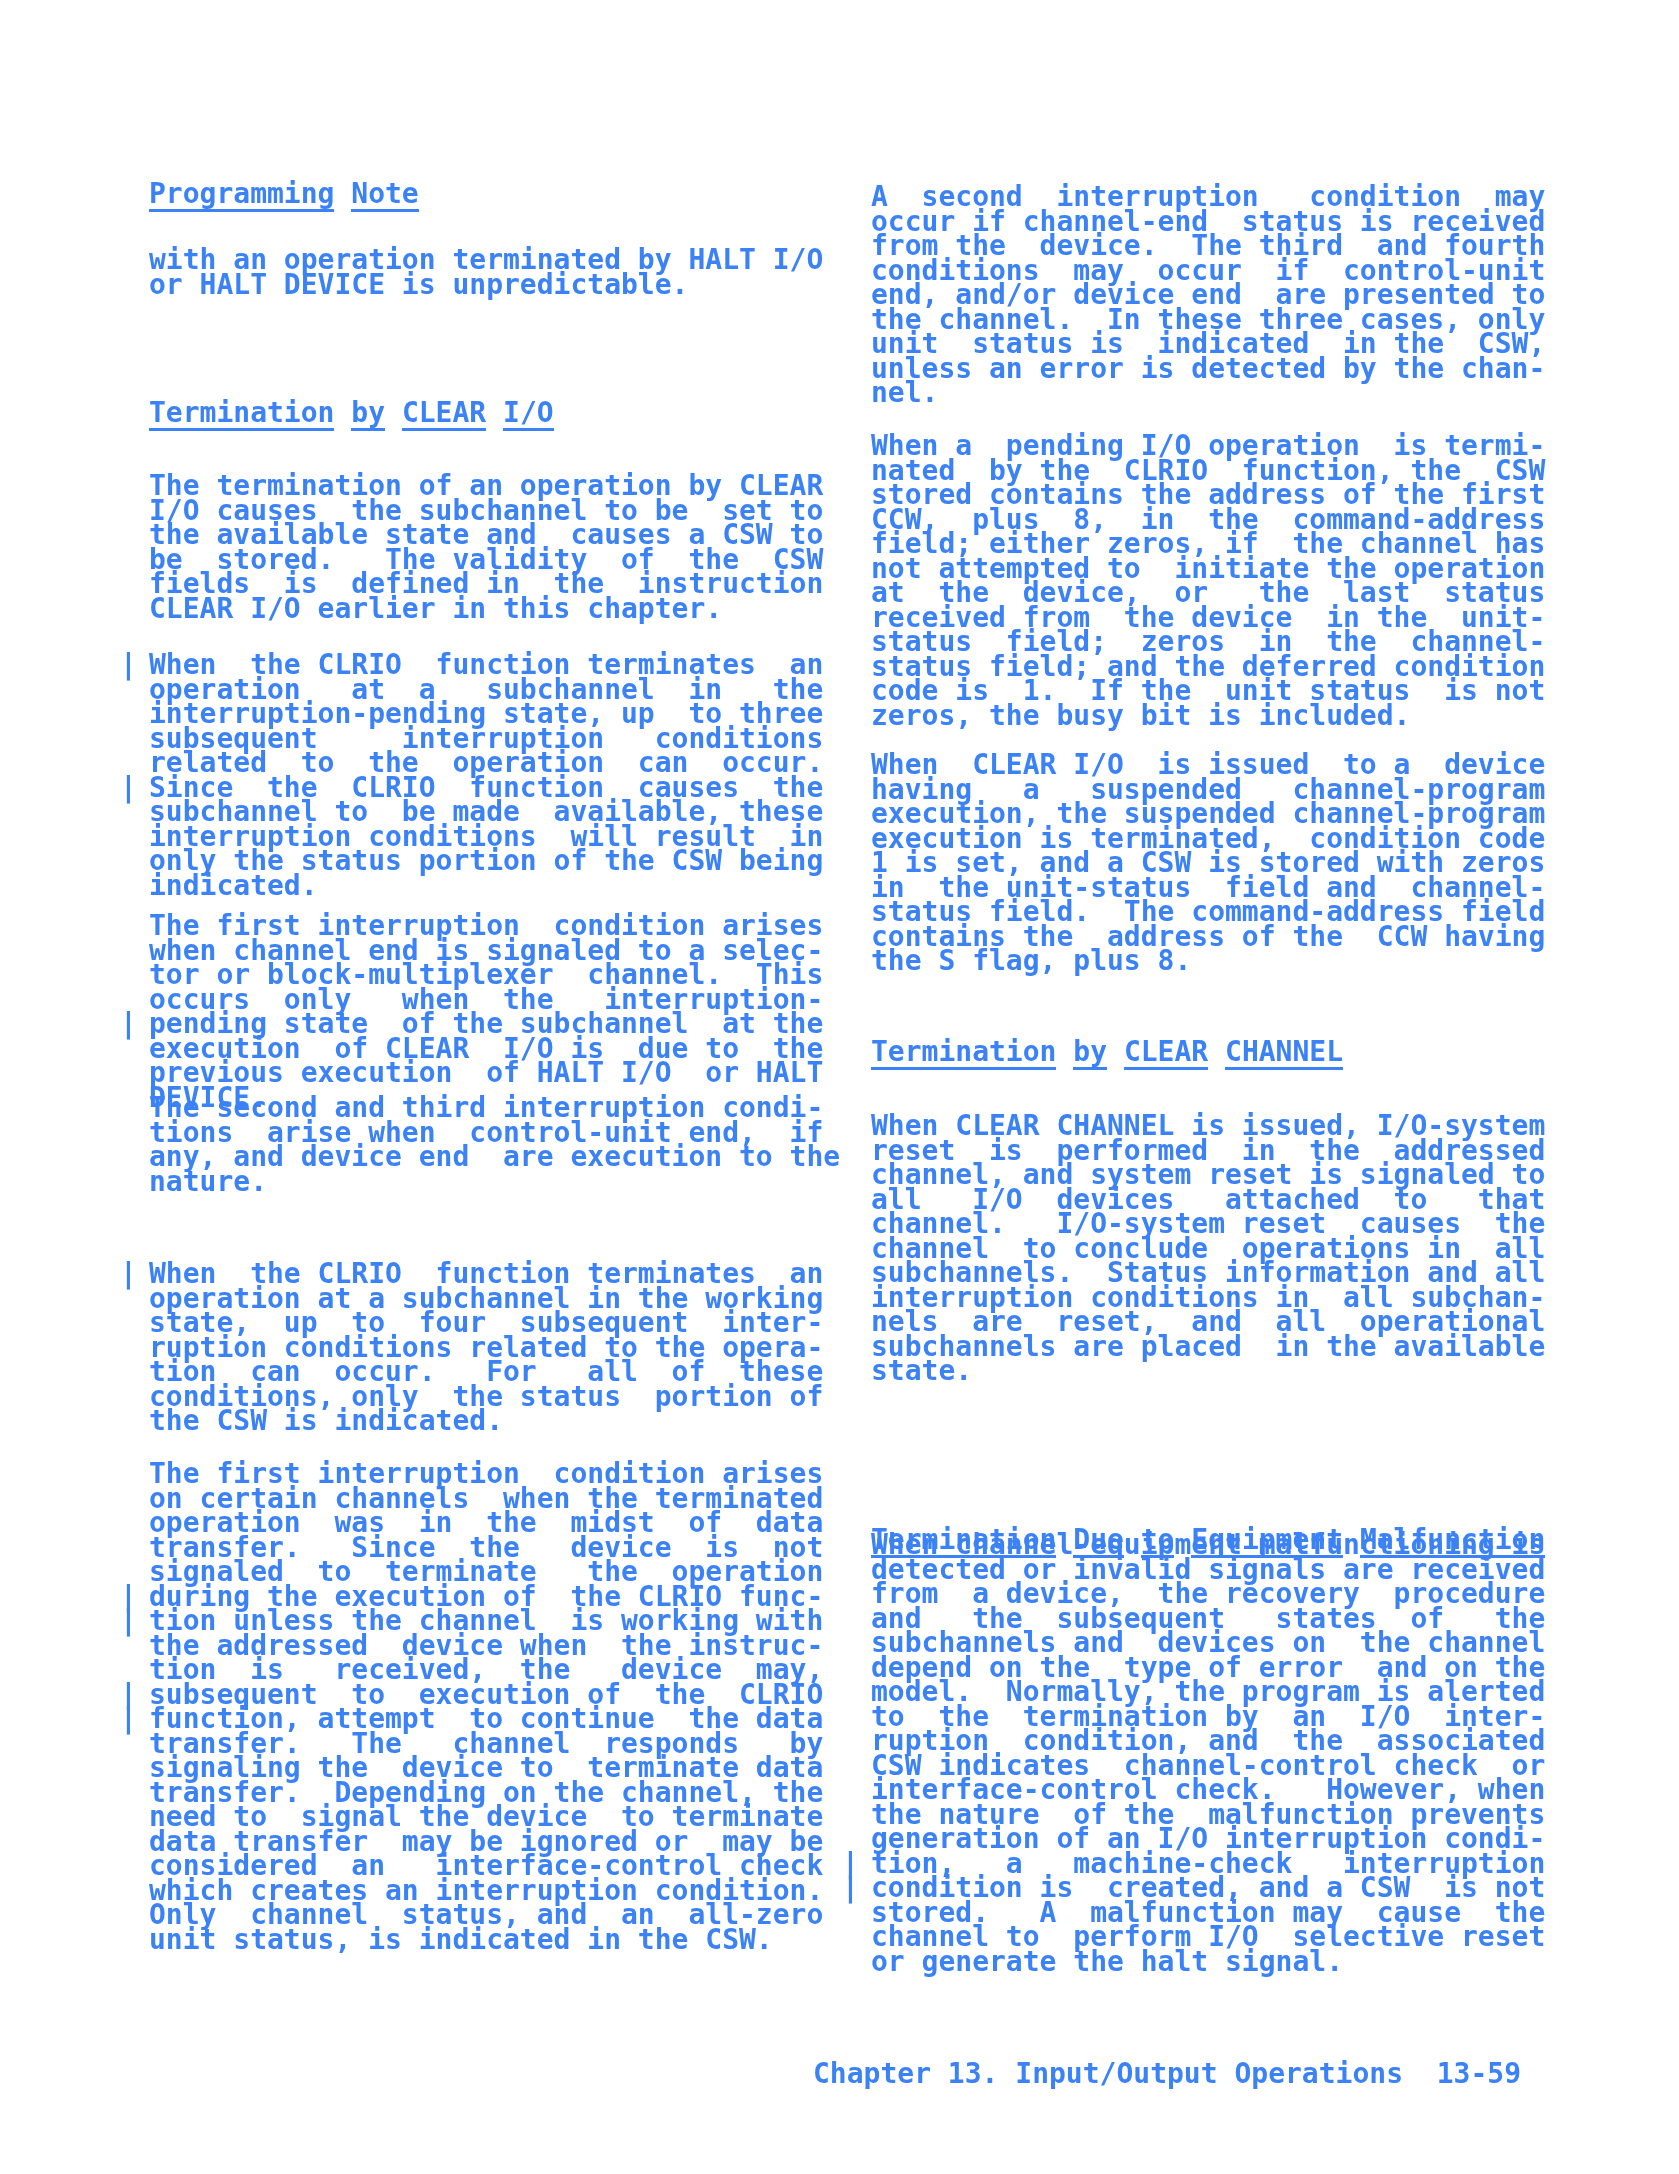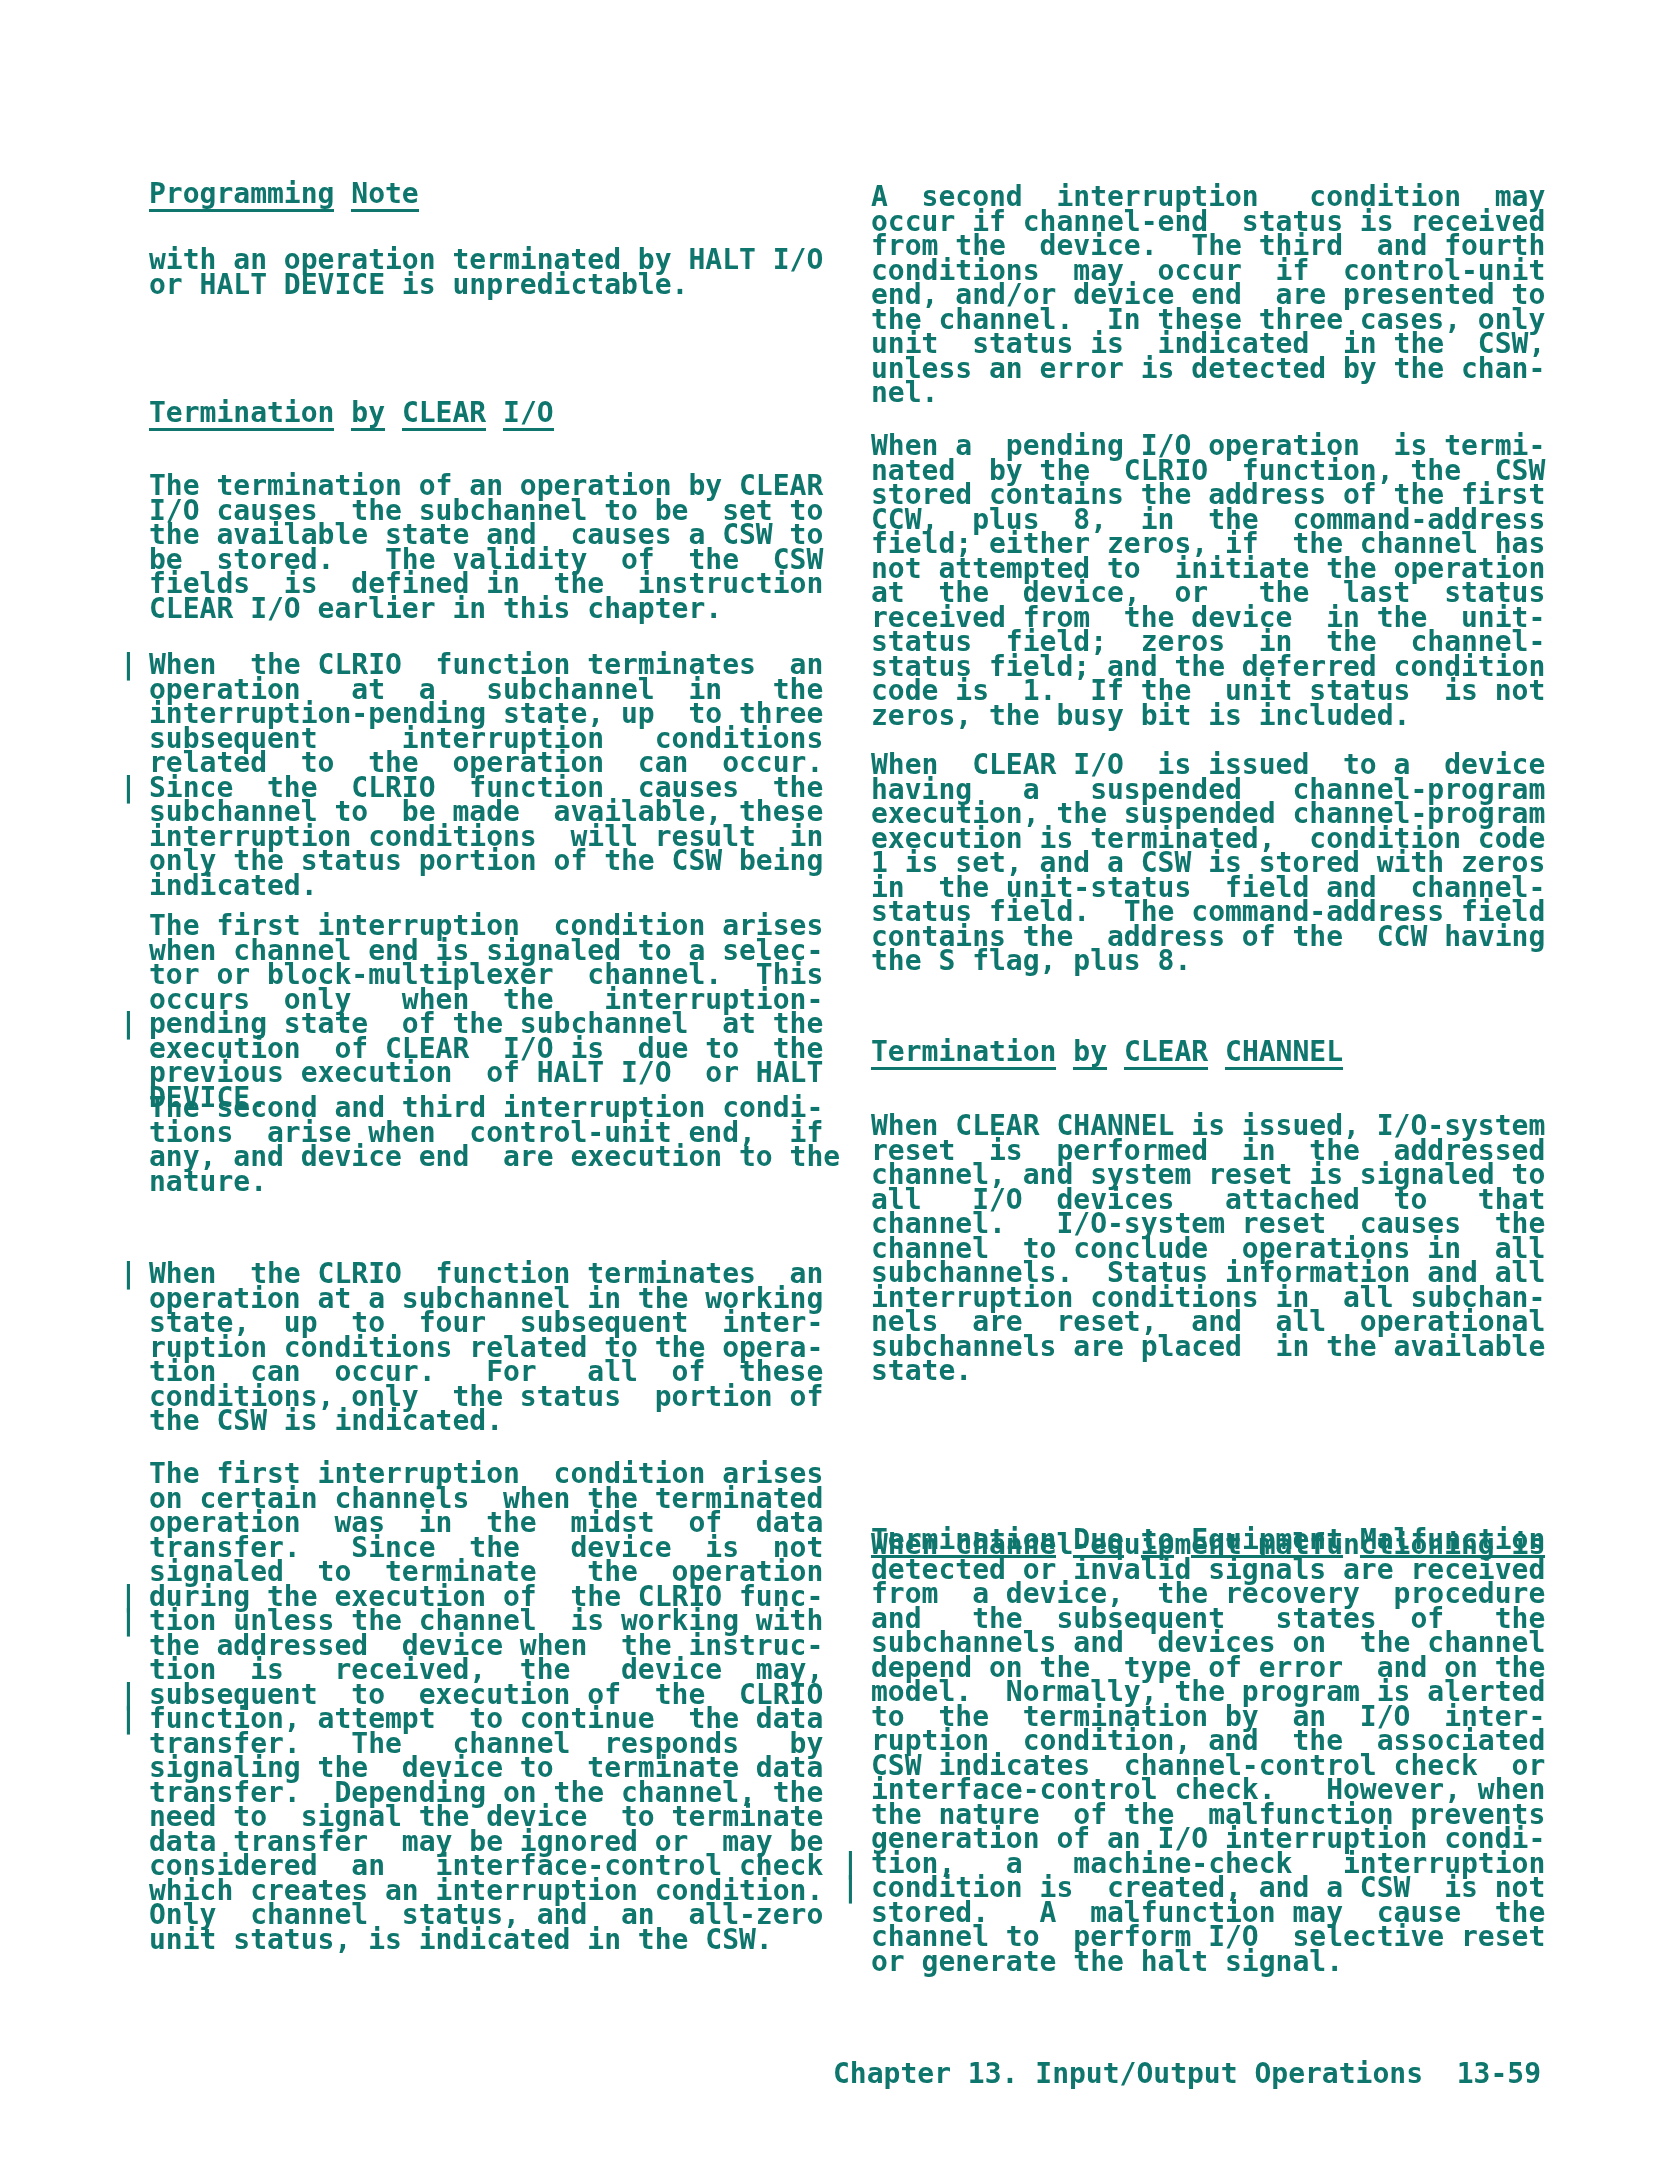--- a/index.html
+++ b/index.html
@@ -6,21 +6,21 @@
   .page {
     position: relative;
     width: 1680px;
     height: 2174px;
     background: #ffffff;
     overflow: hidden;
     font-family: "DejaVu Sans Mono", "Liberation Mono", monospace;
     font-weight: 700;
     font-size: 28px;
     line-height: 24.5px;
-    color: #0f766e;
+    color: #3b82f6;
   }
   .column { position: absolute; top: 0; height: 100%; }
   .column.left  { left: 149px; width: 716px; }
   .column.right { left: 871px; width: 716px; }
   .block { position: absolute; left: 0; white-space: pre; }
   .block.heading { white-space: pre; }
   .heading .hw {
     display: inline-block;
     border-bottom: 3.8px solid currentColor;
     padding-bottom: 2.8px;
@@ -28,21 +28,21 @@
   .line { position: relative; height: 24.5px; white-space: pre; }
   .line .txt { white-space: pre; }
   .changebar {
     position: absolute;
     left: -29px;
     top: 0;
     white-space: pre;
   }
   .footer {
     position: absolute;
-    left: 833px;
+    left: 813px;
     top: 2062px;
     white-space: pre;
   }
 </style>
 </head>
 <body>
 
 <div class="page">
   <div class="column left" id="left-col">
       <div class="block heading" style="top: 182px;"><span class="hw">Programming</span> <span class="hw">Note</span></div>

